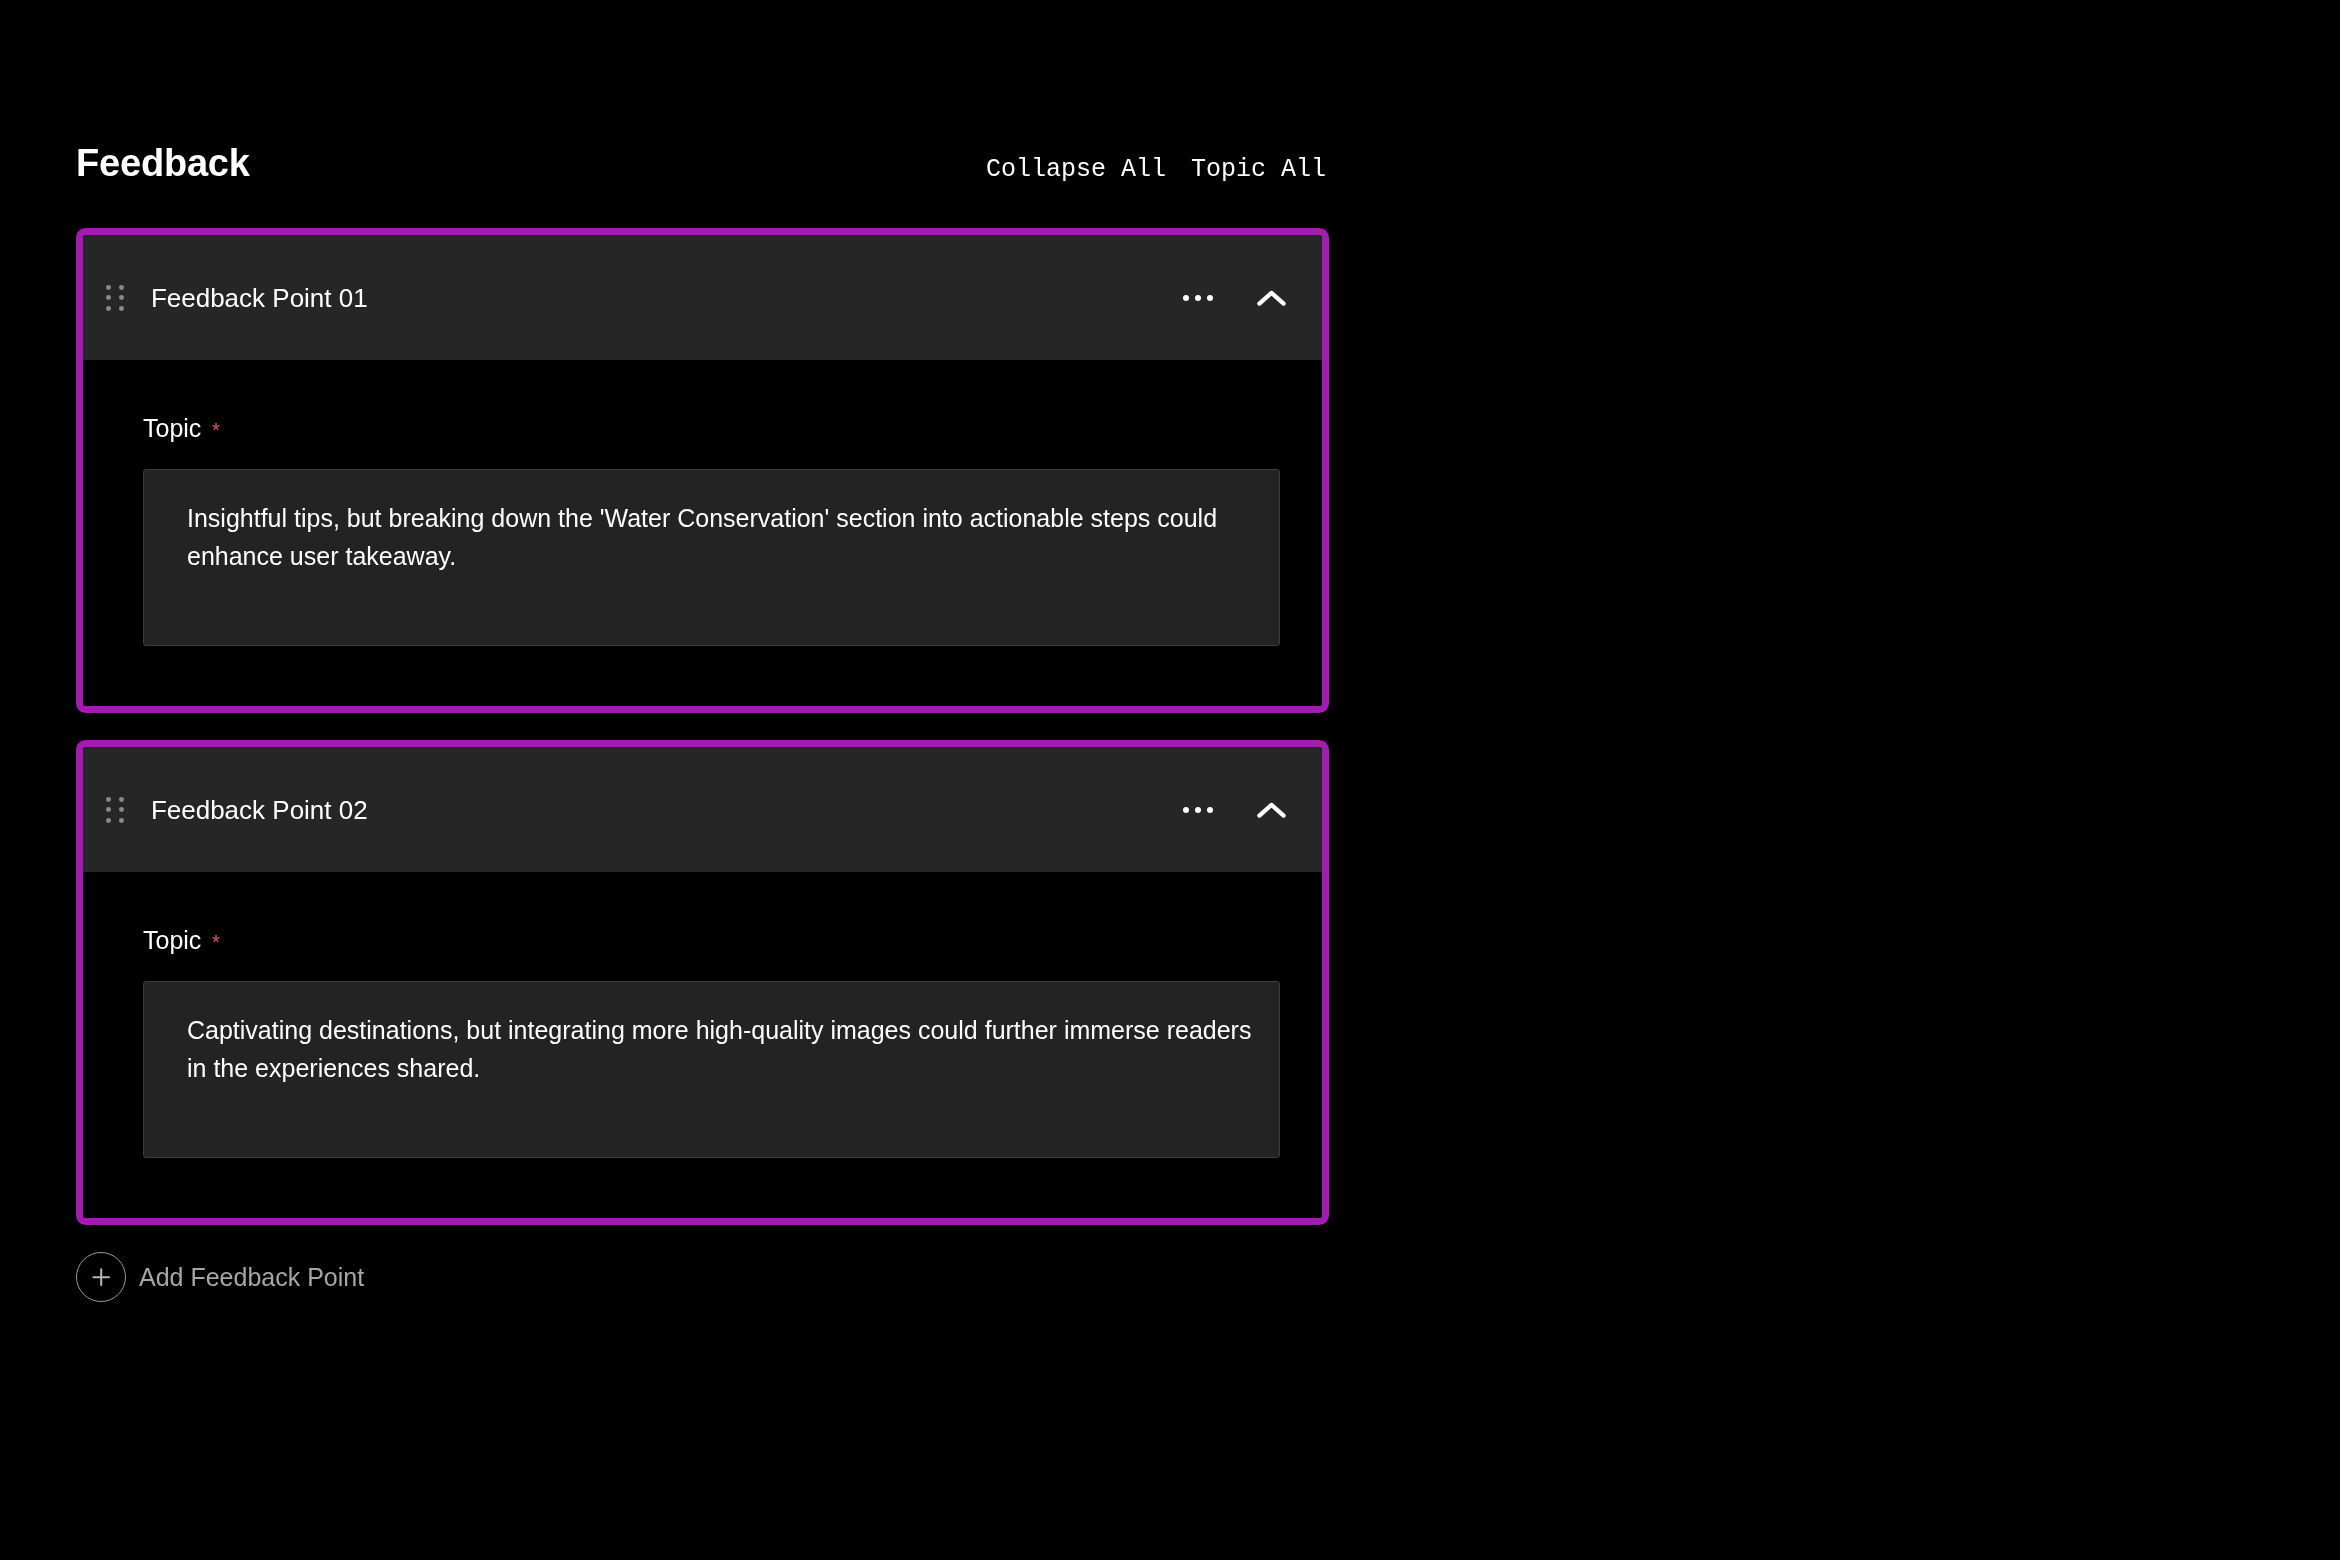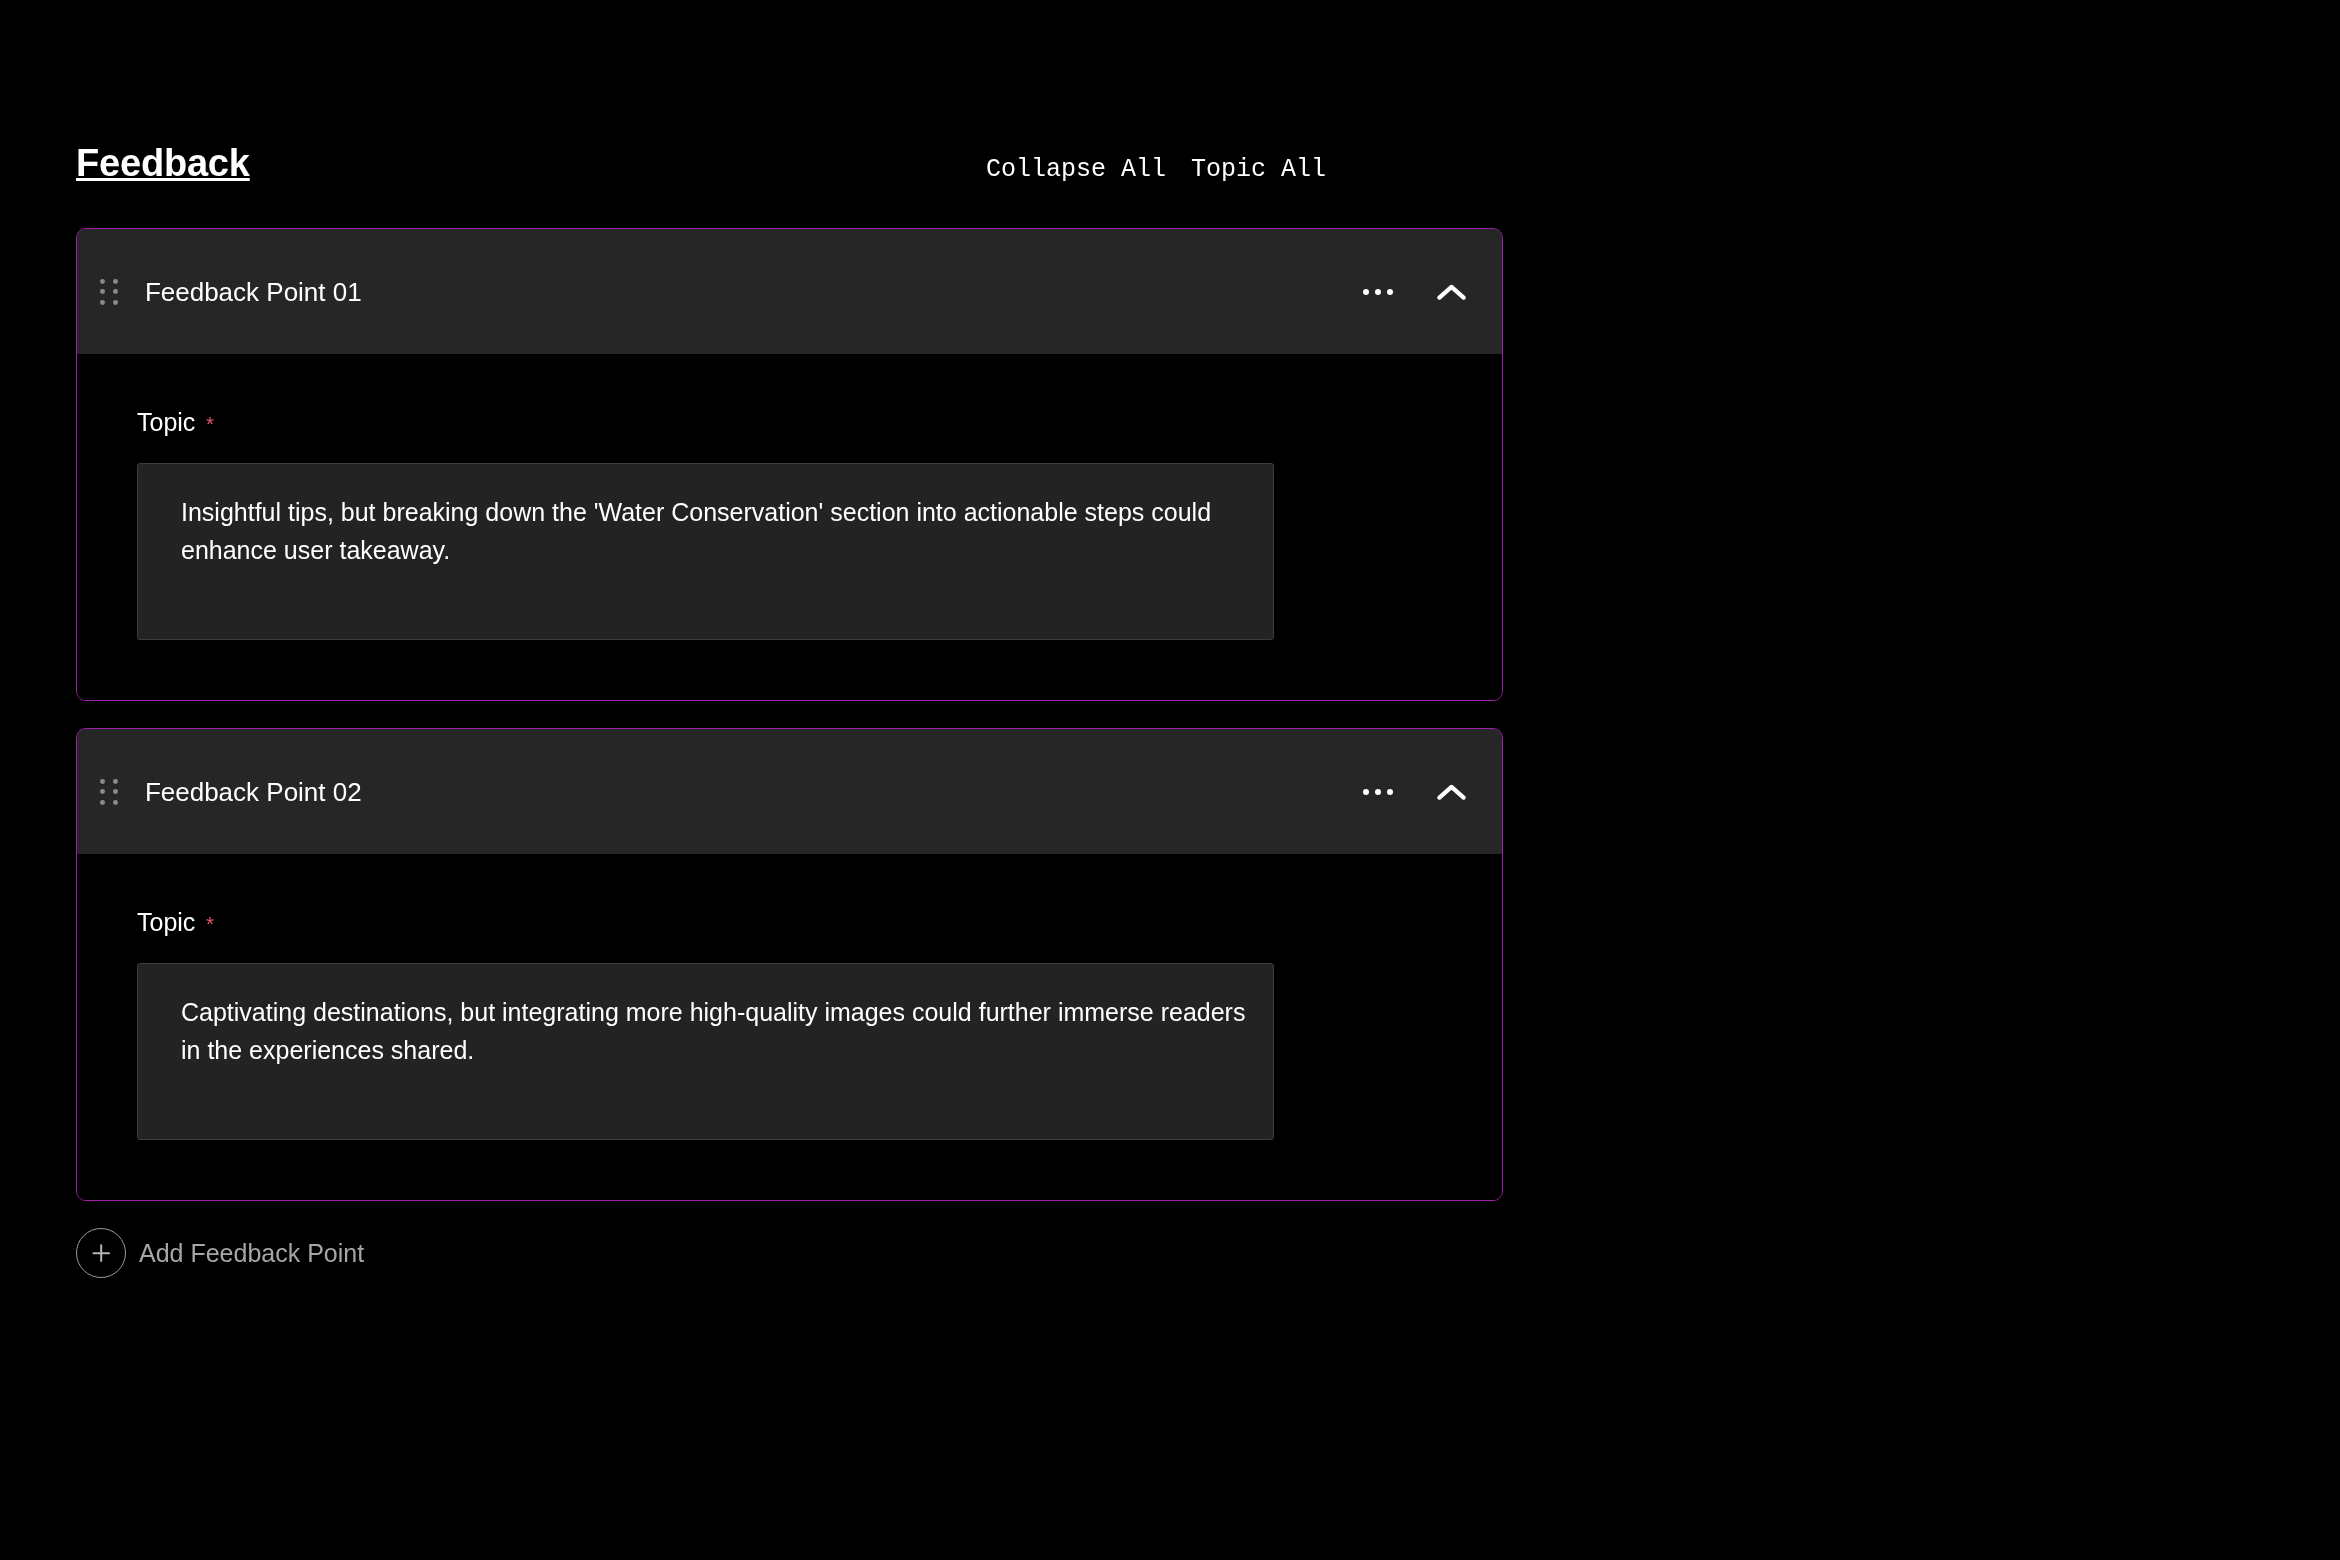--- a/index.html
+++ b/index.html
@@ -36,21 +36,20 @@
     height: 62px;
     margin-bottom: 22.4px;
   }
 
   .panel-title {
     font-size: 38px;
     font-weight: bold;
     color: #ffffff;
     letter-spacing: -0.2px;
     line-height: 1;
-    text-decoration: underline;
   }
 
   .header-actions {
     display: flex;
     align-items: baseline;
     gap: 25px;
     padding-right: 2.9px;
   }
 
   .header-action {
@@ -60,23 +59,23 @@
     cursor: pointer;
     background: none;
     border: none;
     font-family: Liberation Mono, monospace;
     padding: 0;
   }
 
   
   .card {
     position: relative;
-    width: 1427px;
+    width: 1253px;
     background: #151515;
-    border: 1px solid #a21caf;
+    border: 7px solid #a21caf;
     border-radius: 9.8px;
     overflow: hidden;
     margin-bottom: 27px;
   }
 
   .card-header {
     position: relative;
     display: flex;
     align-items: center;
     height: 125px;

